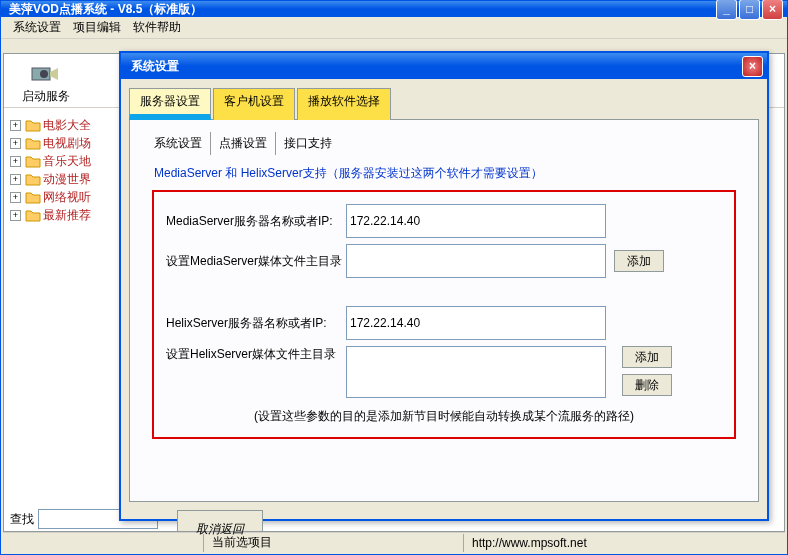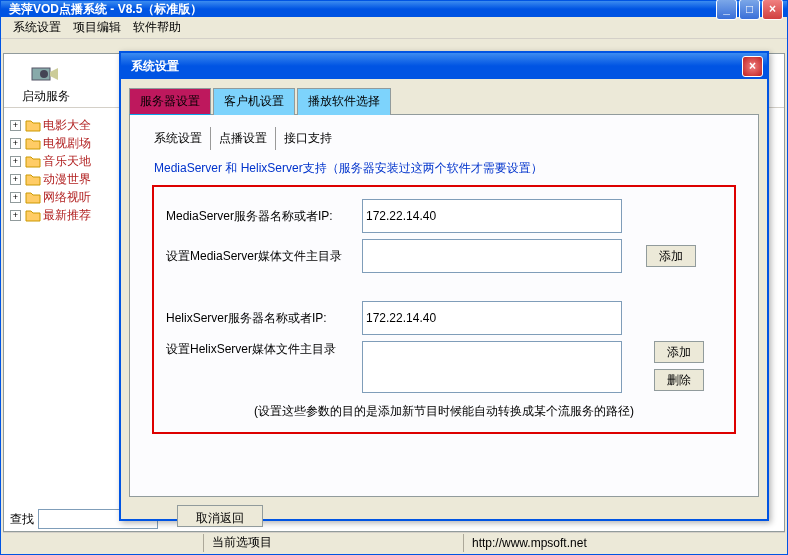--- a/index.html
+++ b/index.html
@@ -36,43 +36,43 @@
 .status-seg.first { border-left: none; width: 200px; }
 
 
 .dialog { position: absolute; left: 118px; top: 50px; width: 650px; height: 470px; border: 2px solid #0054e3; background: #ece9d8; box-shadow: 2px 2px 6px rgba(0,0,0,0.3); }
 .dlg-titlebar { height: 26px; background: linear-gradient(to bottom, #3c8cf0 0%, #0054e3 50%, #0054e3 100%); color: #fff; display: flex; align-items: center; padding: 0 4px; }
 .dlg-title { flex: 1; font-weight: bold; padding-left: 6px; }
 .dlg-close { width: 21px; height: 21px; background: radial-gradient(circle, #f08080, #c02020); border: 1px solid #fff; border-radius: 3px; color: #fff; display: flex; align-items: center; justify-content: center; font-weight: bold; cursor: pointer; }
 
 .dlg-body { padding: 8px; }
 .tabs { display: flex; border-bottom: 1px solid #919b9c; }
-.tab { padding: 4px 10px; border: 1px solid #919b9c; border-bottom: none; background: #7dd3fc; margin-right: 2px; cursor: pointer; position: relative; top: 1px; }
-.tab.active { background: #be185d; border-bottom: 1px solid #0ea5e9; }
+.tab { padding: 4px 10px; border: 1px solid #919b9c; border-bottom: none; background: #fde047; margin-right: 2px; cursor: pointer; position: relative; top: 1px; }
+.tab.active { background: #fef9c3; border-bottom: 6px solid #0ea5e9; }
 .tab-panel { border: 1px solid #919b9c; border-top: none; background: #fcfcfe; padding: 12px 16px 16px 16px; height: 382px; }
 
 .subtabs { display: flex; margin-bottom: 10px; }
 .subtab { padding: 3px 8px; cursor: pointer; }
 .subtab.sep { border-right: 1px solid #999; }
 .subtab.active { color: #000; }
 
 .group-title { color: #0033cc; margin: 6px 8px 8px 8px; }
 .red-box { border: 2px solid #d00; padding: 12px 12px 12px 12px; margin: 0 6px; }
 
-.form-row { display: flex; align-items: center; margin-bottom: 6px; gap: 16px; }
+.form-row { display: flex; align-items: center; margin-bottom: 6px; }
 .form-label { width: 180px; text-align: left; }
 .form-input { flex: 0 0 260px; height: 34px; border: 1px solid #7f9db9; padding: 12px 3px; background: #fff; }
 .form-textarea { width: 260px; height: 52px; border: 1px solid #7f9db9; background: #fff; resize: none; padding: 2px 3px; }
 .btn { height: 22px; padding: 0 12px; background: #ece9d8; border: 1px solid #919b9c; cursor: pointer; margin-left: 8px; }
 .btn-stack { display: flex; flex-direction: column; gap: 6px; margin-left: 8px; }
 
 .hint { text-align: center; color: #000; margin-top: 10px; }
 
 .dlg-footer { display: flex; justify-content: space-between; padding: 8px 40px 0 40px; }
-.dlg-footer .btn { padding: 4px 18px; }
+.dlg-footer .btn { padding: 10px 18px; font-style: italic; }
 </style>
 </head>
 <body>
 
 <div class="main-window">
   <div class="titlebar">
     <span class="titlebar-text">美萍VOD点播系统 - V8.5（标准版）</span>
     <div class="titlebar-buttons">
       <div class="titlebar-btn">_</div>
       <div class="titlebar-btn">□</div>

